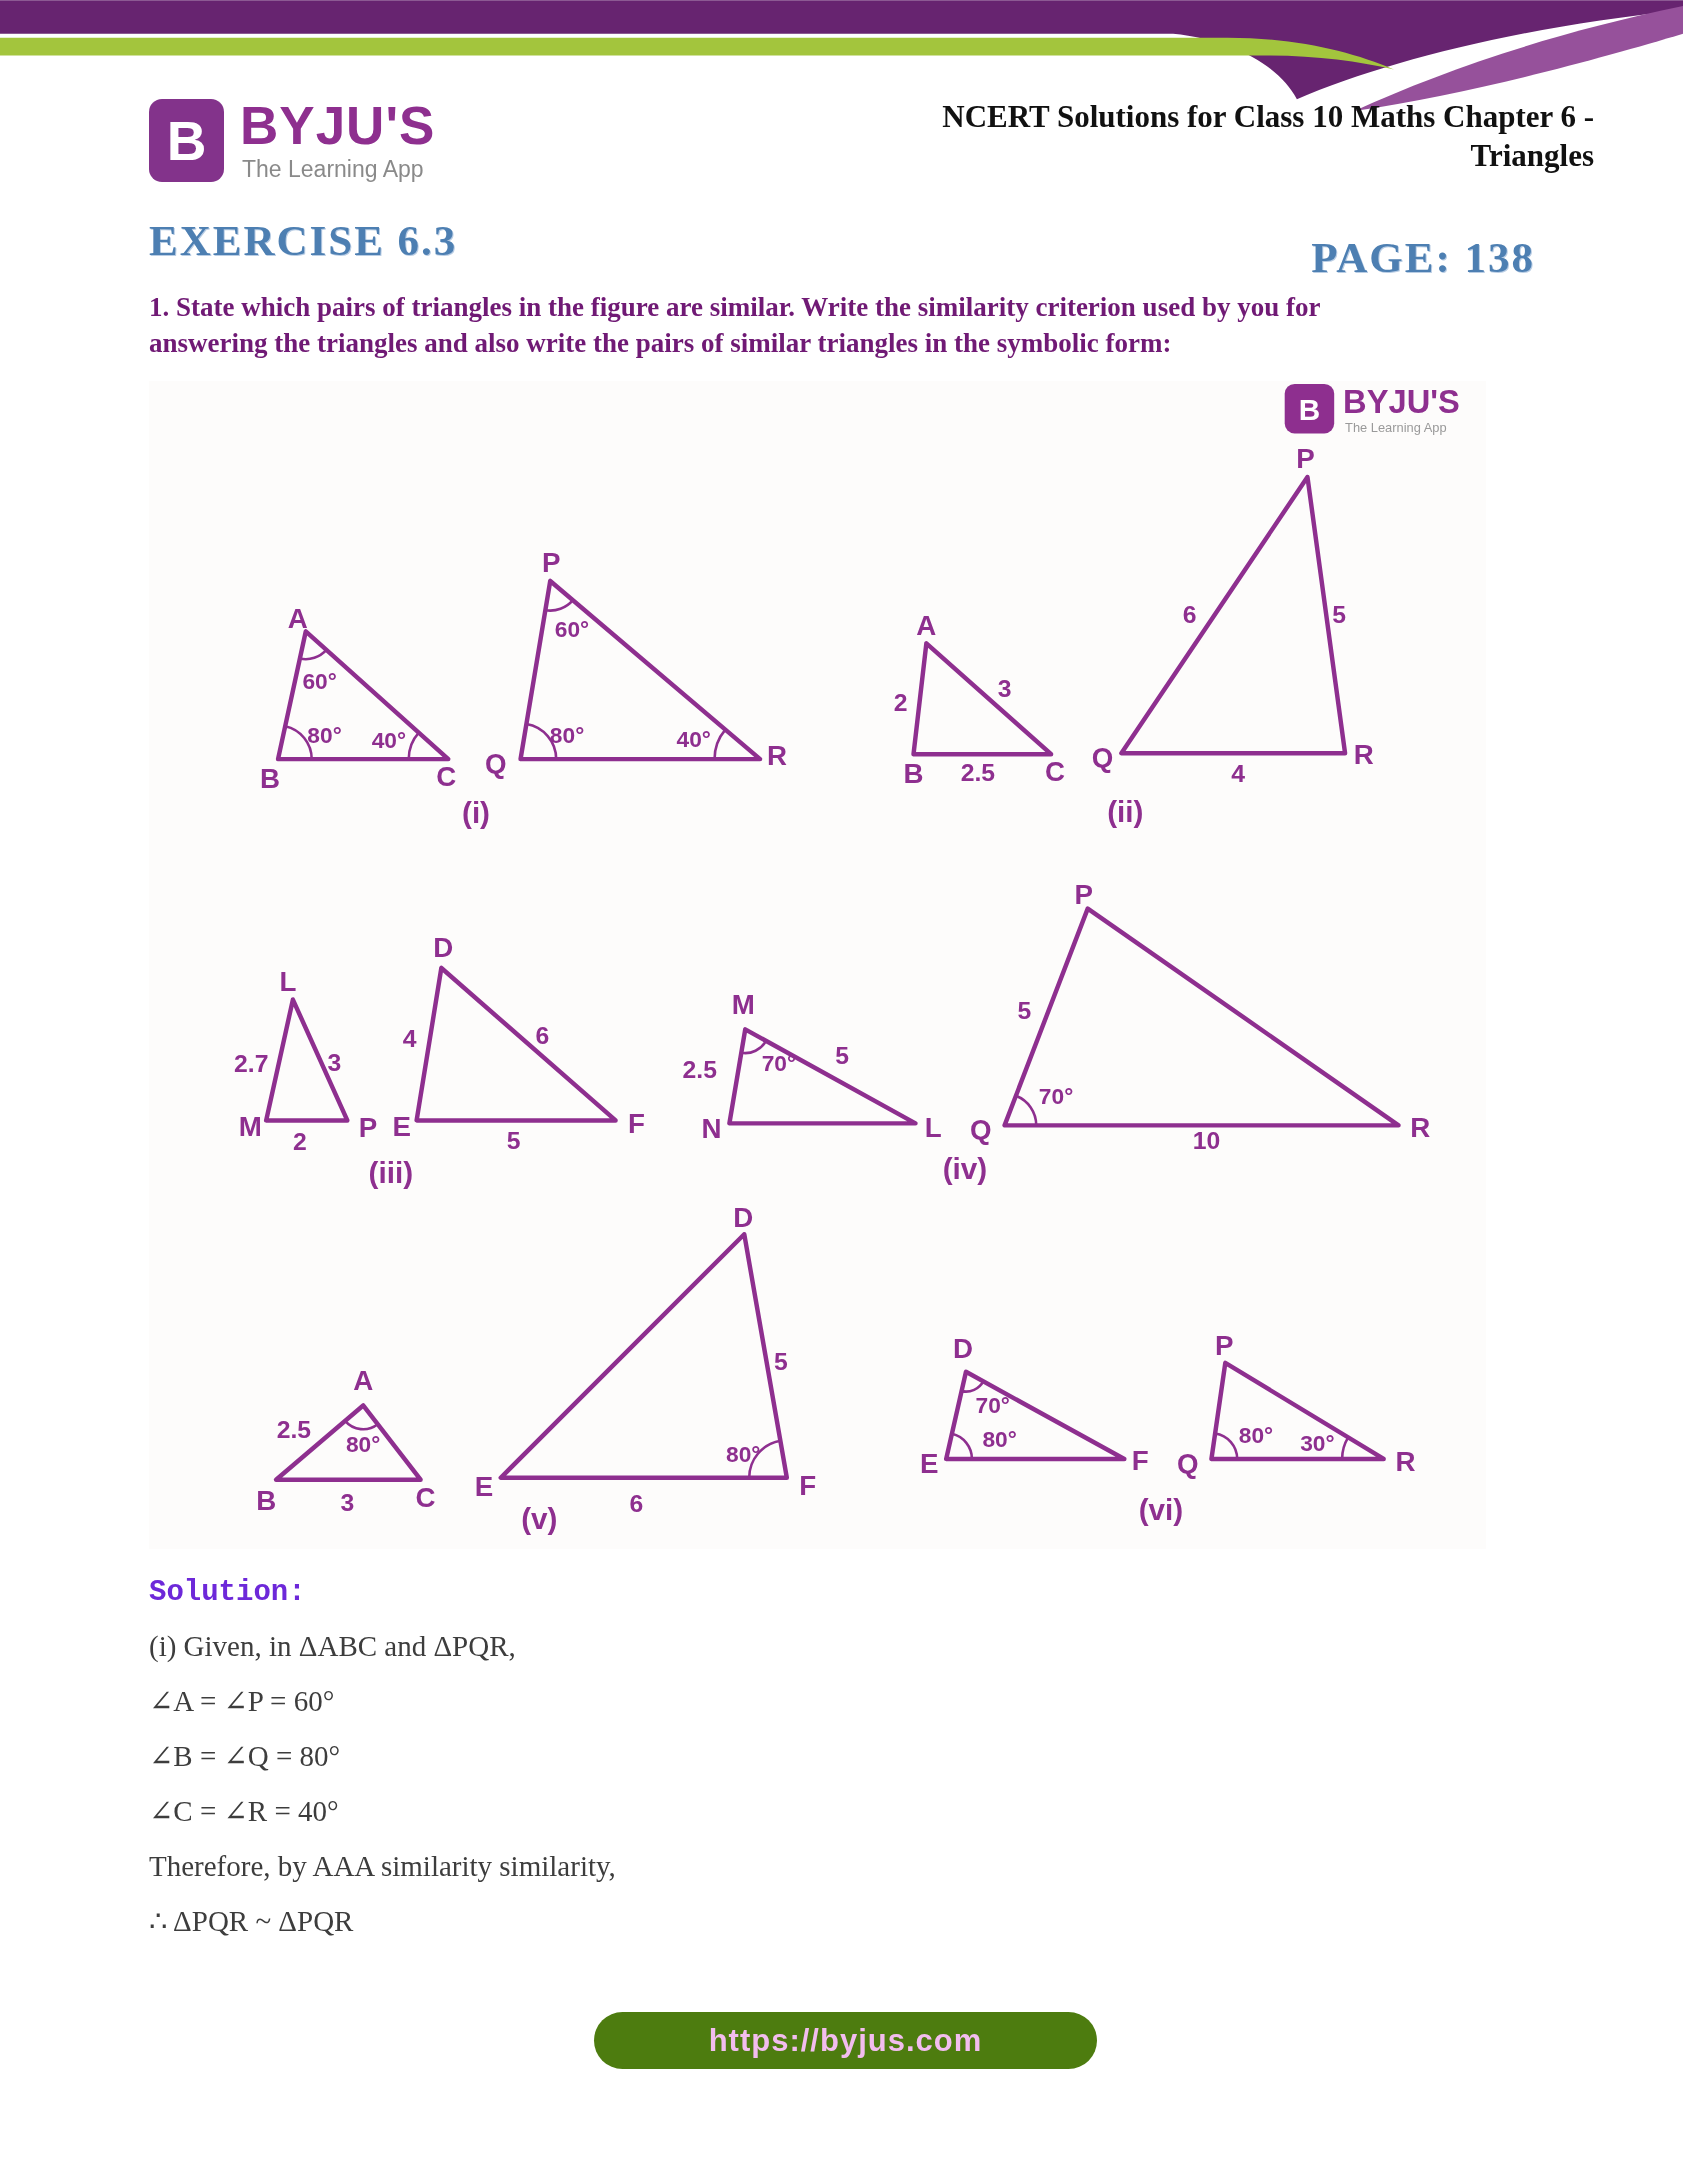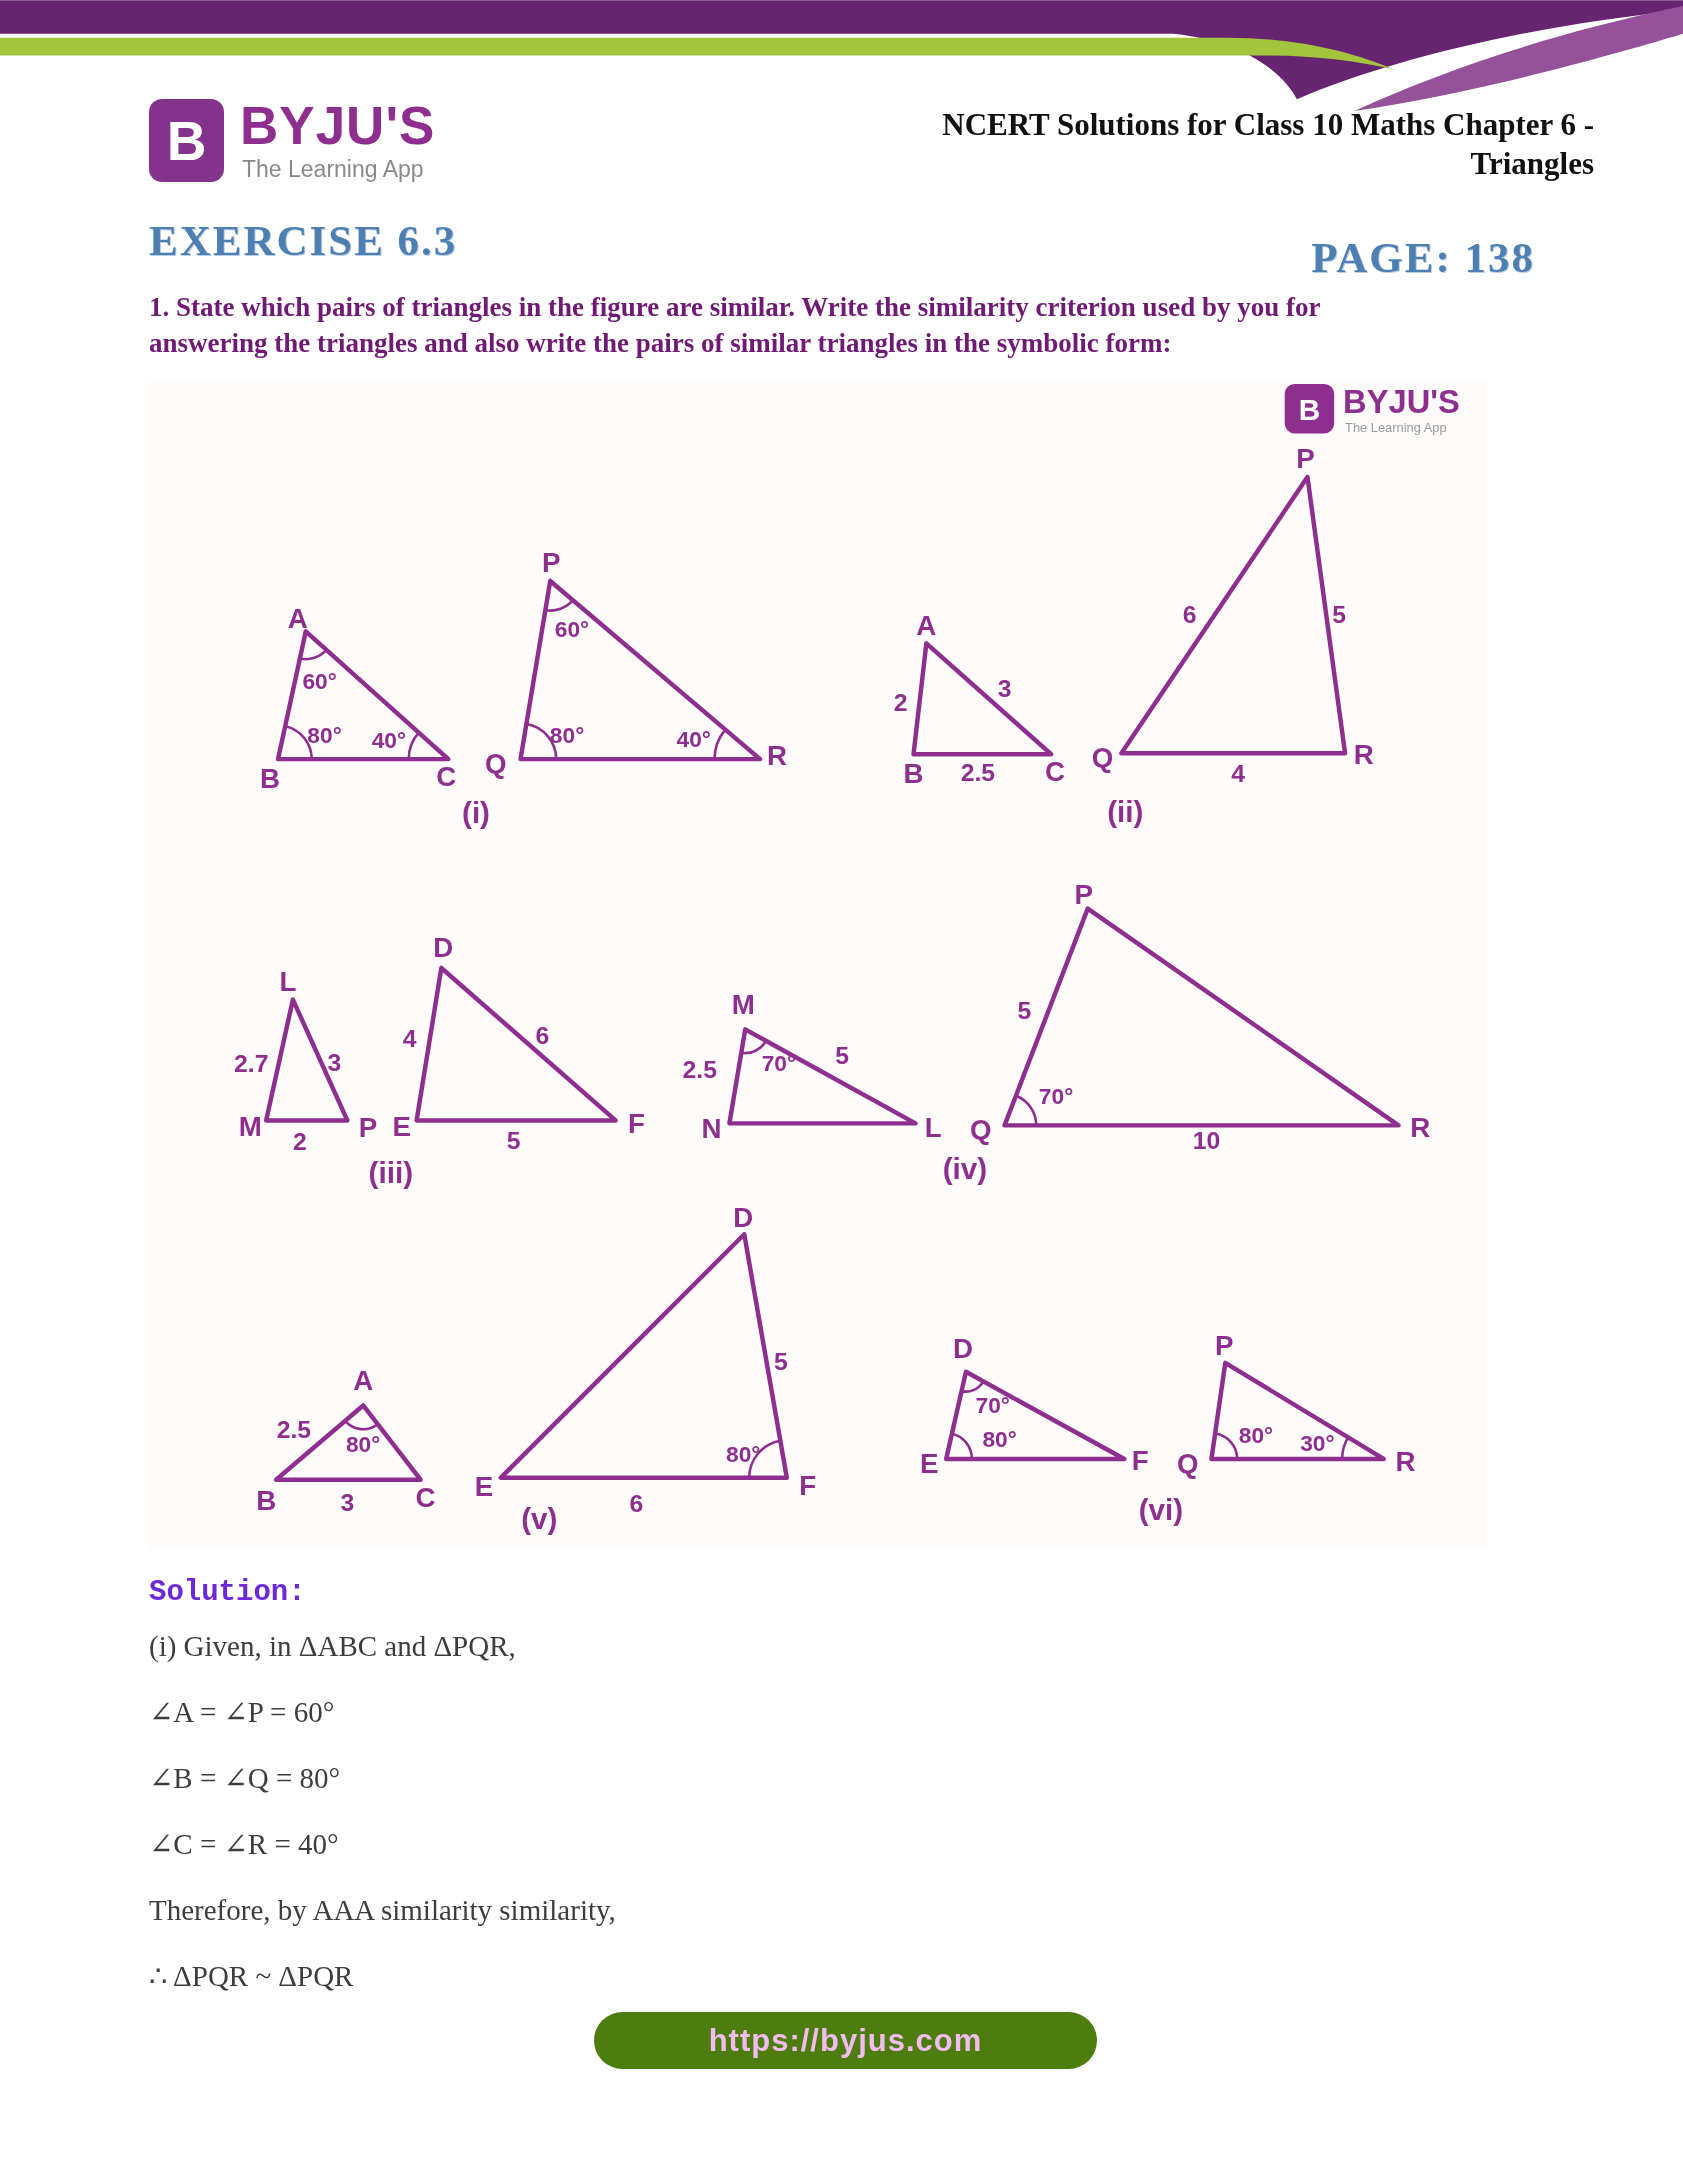--- a/index.html
+++ b/index.html
@@ -19,21 +19,21 @@
   .logo-b { color:#ffffff; font-family:"Liberation Sans",sans-serif;
             font-weight:bold; font-size:55px; }
   .logo-word { position:absolute; left:91px; top:0px; color:#8e2f8f;
                font-family:"Liberation Sans",sans-serif; font-weight:bold;
                font-size:53px; letter-spacing:1px; }
   .logo-tag { position:absolute; left:93px; top:61px; color:#8a8a8a;
               font-family:"Liberation Sans",sans-serif; font-size:23px; }
 
   
   #doc-title { left:812px; top:97px; width:782px; text-align:right;
-               font-weight:bold; font-size:31px; line-height:39px; color:#111111;margin-top:8px; }
+               font-weight:bold; font-size:31px; line-height:39px; color:#111111; }
 
   
   .fancy { font-weight:bold; color:#4d7fb2; font-size:43px; letter-spacing:2px;
            text-shadow:1px 1px 0 #b9cde4; }
   #exercise-heading { left:149px; top:216px; }
   #page-heading { left:1139px; top:216px; width:396px; text-align:right;margin-top:17px; }
 
   
   #question { left:149px; top:289px; width:1297px; font-weight:bold;
               font-size:27px; line-height:36px; color:#701a75; }
@@ -216,21 +216,21 @@
           <text x="1118" y="1073" class="alab" fill="#8e2f8f">80°</text>
           <text x="1180" y="1081" class="alab" fill="#8e2f8f">30°</text>
           <text x="1022" y="1151" class="cap" fill="#8e2f8f">(vi)</text>
         </g>
       </g>
   </svg>
 </div>
 
 <div id="solution" class="abs">
   <div class="sol-head">Solution:</div>
-  <div id="solution-lines" style="display: flex; flex-direction: column; gap: 30px;">
+  <div id="solution-lines" style="display: flex; flex-direction: column; gap: 19px;">
       <p>(i) Given, in ΔABC and ΔPQR,</p>
       <p>∠A = ∠P = 60°</p>
       <p>∠B = ∠Q = 80°</p>
       <p>∠C = ∠R = 40°</p>
       <p>Therefore, by AAA similarity similarity,</p>
       <p>∴ ΔPQR ~ ΔPQR</p>
     </div>
 </div>
 
 <div id="footer-pill" class="abs">

